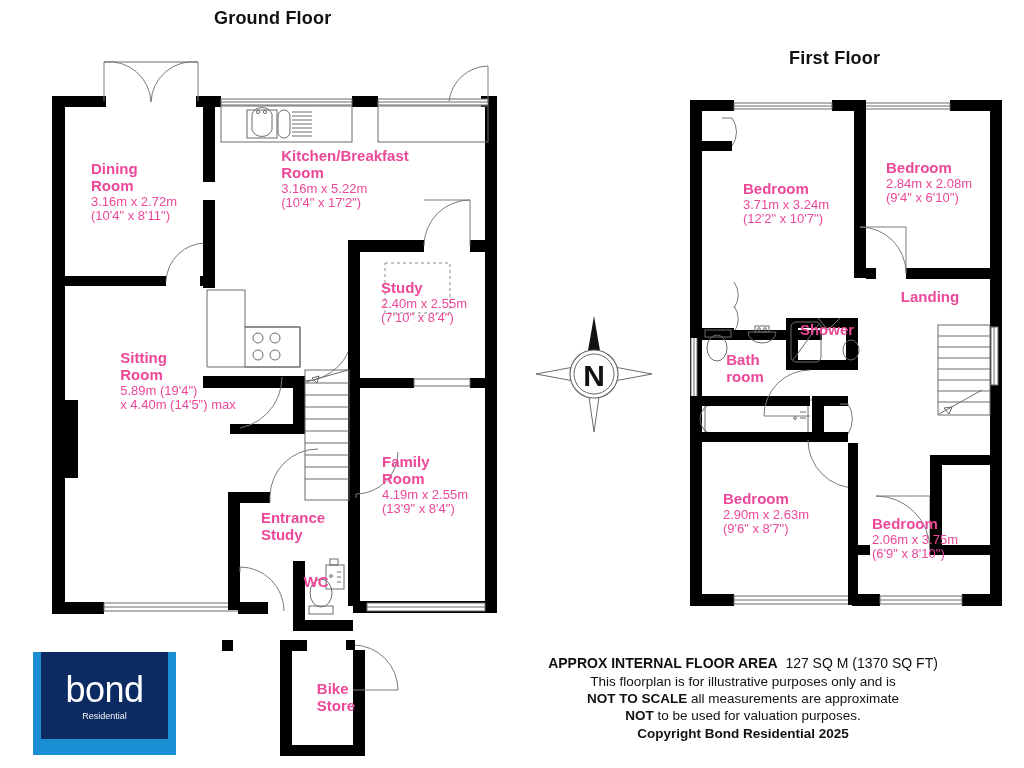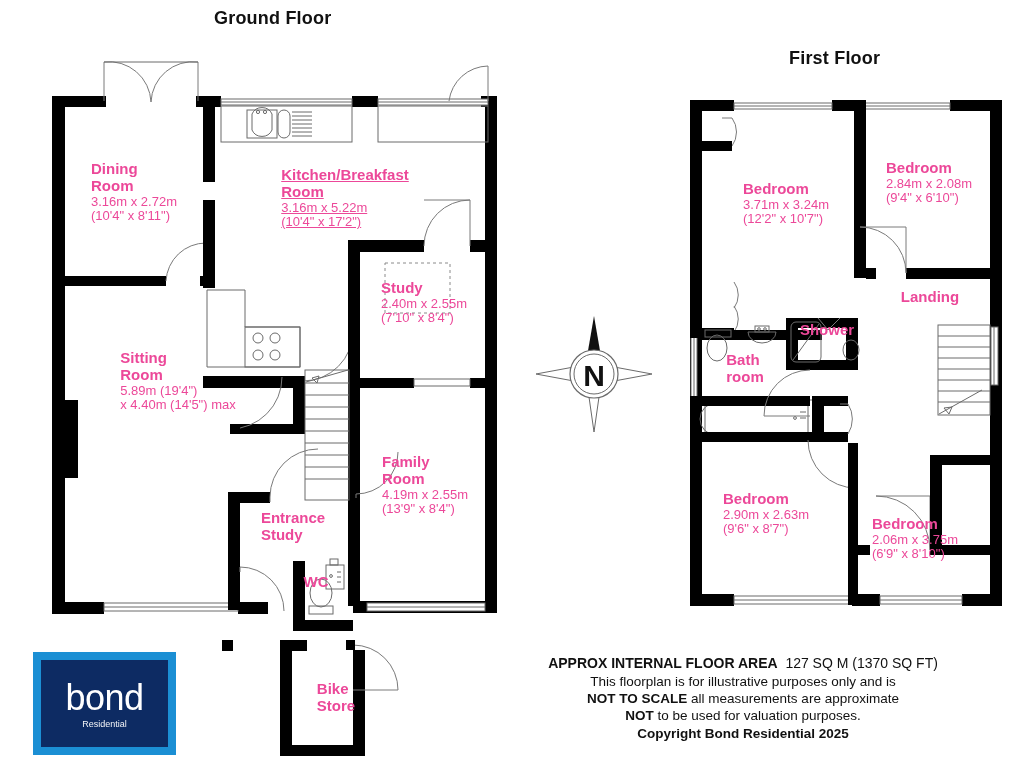--- a/index.html
+++ b/index.html
@@ -33,21 +33,21 @@
     color:#ec4899;
   }
   .room-label .nm{font-size:15px;font-weight:bold;display:block;}
   .room-label .d1{font-size:13px;display:block;}
   .room-label .d2{font-size:13px;display:block;}
 
   
   .ctr{transform:translateX(-50%);}
 
   #lbl-dining{left:134px;top:161px;}
-  #lbl-kitchen{left:345px;top:167px;text-decoration:underline;}
+  #lbl-kitchen{left:345px;top:148px;}
   #lbl-study{left:424px;top:280px;}
   #lbl-sitting{left:178px;top:350px;}
   #lbl-entrance{left:293px;top:510px;}
   #lbl-family{left:425px;top:454px;}
   #lbl-wc{left:316px;top:574px;}
   #lbl-bike{left:320px;top:681px;margin-left:16px;}
 
   #lbl-bed1{left:786px;top:181px;}
   #lbl-bed2{left:929px;top:160px;}
   #lbl-landing{left:930px;top:289px;}
@@ -57,21 +57,21 @@
   #lbl-bed4{left:915px;top:516px;}
 
   
   #compass{position:absolute;left:534px;top:312px;width:120px;height:124px;}
   #compass text{font-family:"Liberation Sans","DejaVu Sans",sans-serif;}
 
   
   #logo{
     position:absolute;left:33px;top:652px;width:143px;height:103px;
     background:#1b8fd4;
-    display:flex;align-items:center;justify-content:center;
+    display:flex;align-items:flex-start;justify-content:center;
   }
   #logo-inner{
     width:127px;height:87px;background:#0d2b63;
     display:flex;flex-direction:column;align-items:center;justify-content:center;
   }
   #logo-word{
     color:#ffffff;font-size:36px;line-height:1;font-weight:400;
     letter-spacing:-0.5px;margin-top:2px;
   }
   #logo-sub{

